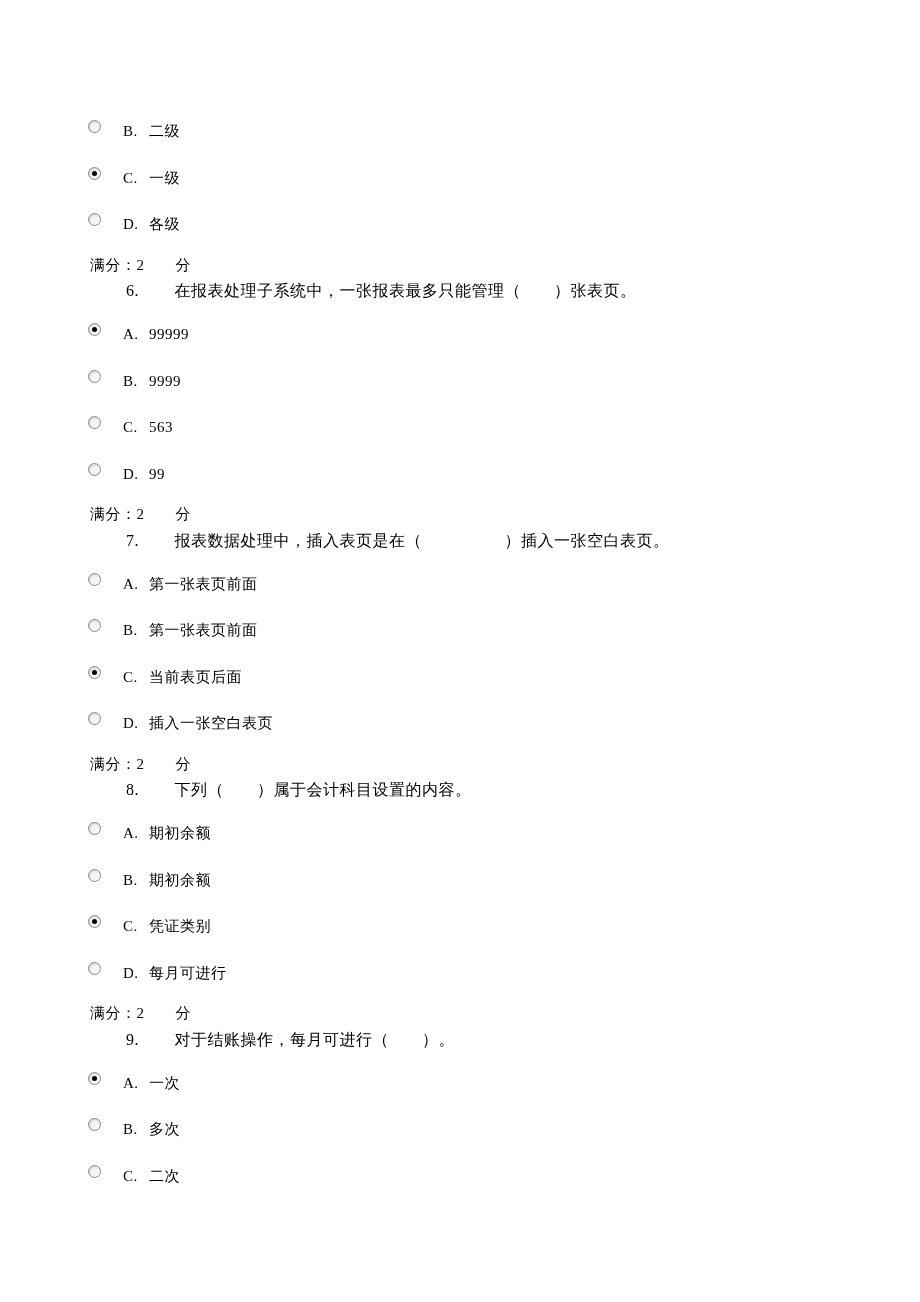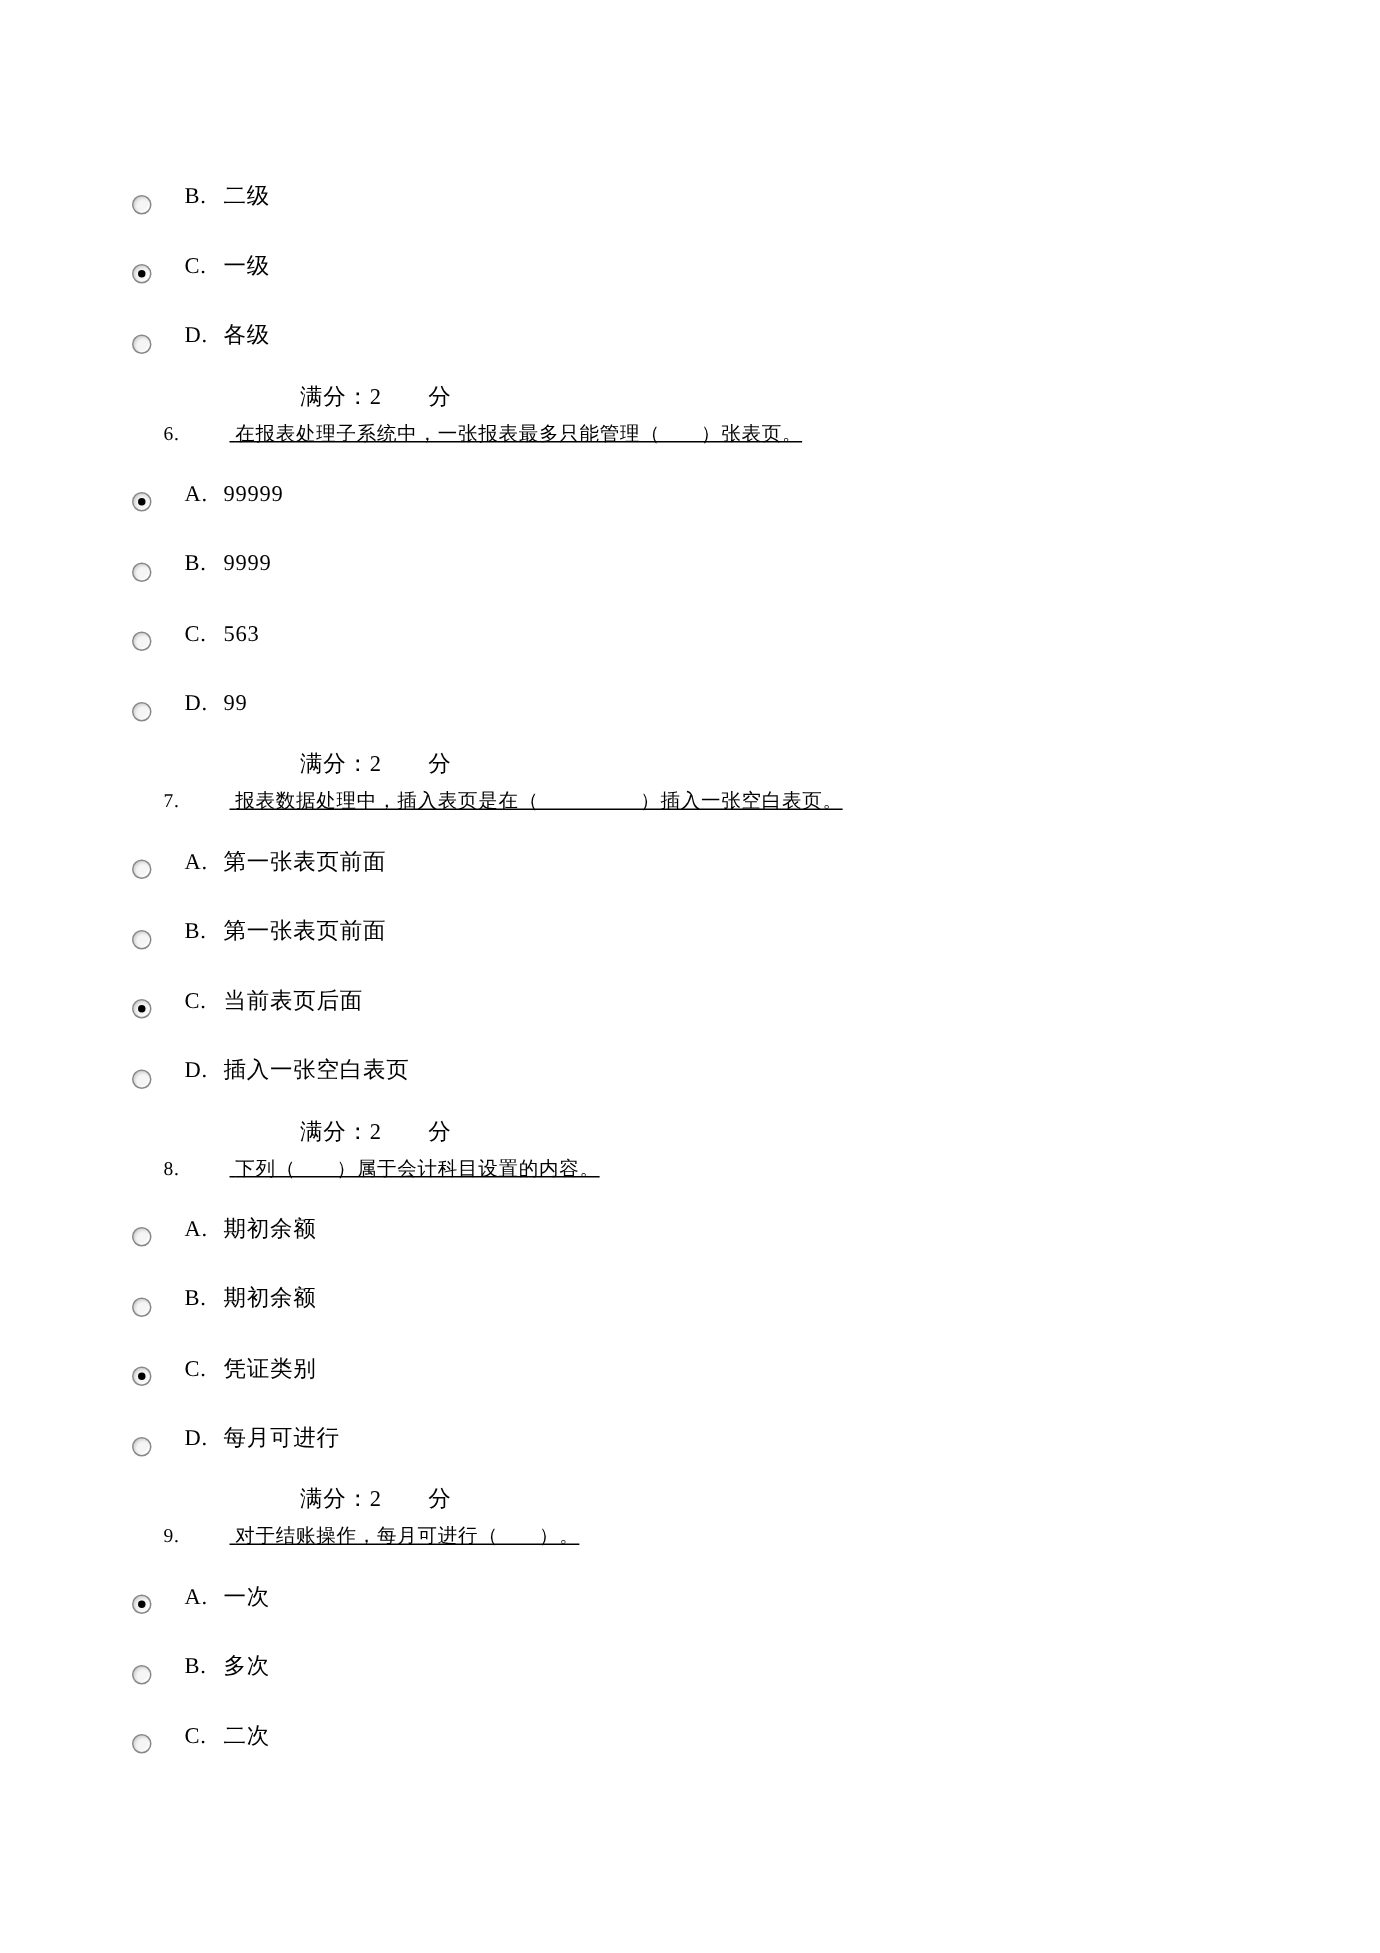--- a/index.html
+++ b/index.html
@@ -11,21 +11,21 @@
       background: #ffffff;
       font-family: "SimSun", "宋体", serif;
       font-size: 15px;
       color: #000000;
       padding: 120px 90px 60px 90px;
       width: 920px;
       line-height: 1.5;
     }
     .option-row {
       display: flex;
-      align-items: flex-end;
+      align-items: flex-start;
       margin-bottom: 24px;
       margin-left: -2px;
     }
     .radio {
       width: 13px;
       height: 13px;
       border-radius: 50%;
       border: 1px solid #888;
       background: #f5f5f5;
       box-shadow: inset 1px 1px 2px rgba(0,0,0,0.15), inset -1px -1px 1px rgba(255,255,255,0.7);
@@ -47,32 +47,30 @@
     .option-text {
       font-family: "SimSun", "宋体", serif;
       font-size: 15px;
       letter-spacing: 0.5px;
     }
     .option-letter {
       display: inline-block;
       min-width: 26px;
     }
     .score-line {
-      margin-left: 110px;
       margin-bottom: 3px;
       margin-top: -6px;
       font-size: 15px;
       letter-spacing: 0.5px;
     }
     .question-line {
-      margin-left: 19px;
+      margin-left: 36px;
       margin-bottom: 20px;
-      font-size: 13px;
+      font-size: 16px;
       letter-spacing: 0.5px;
-      text-decoration: underline;
     }
     .qnum {
       display: inline-block;
       min-width: 44px;
     }
   </style>
 </head>
 <body>
 
 <div class="option-row">

